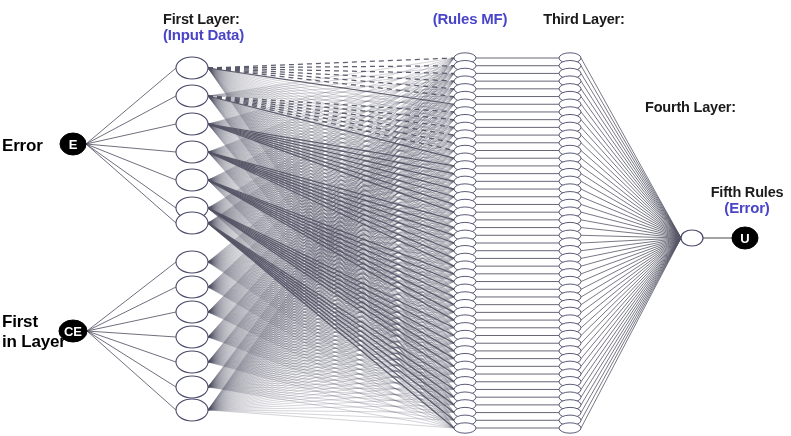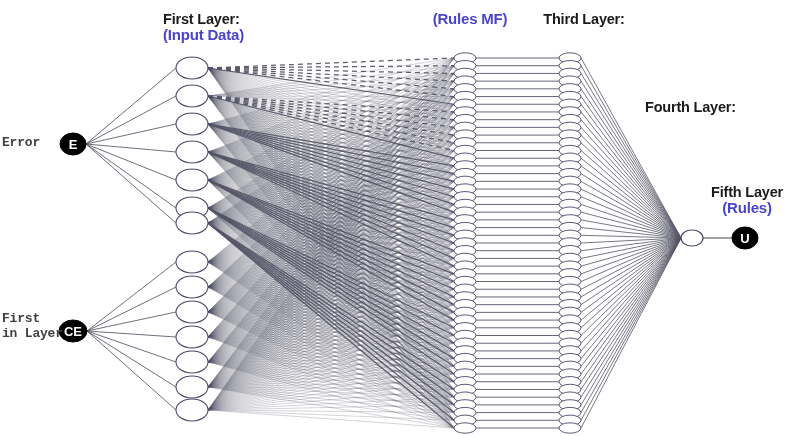--- a/index.html
+++ b/index.html
@@ -4,21 +4,21 @@
 <style>
   html,body{margin:0;padding:0;background:#ffffff;}
   body{
     font-family:"Liberation Sans", sans-serif;
     width:791px;height:436px;overflow:hidden;position:relative;
   }
   #canvas{position:absolute;left:0;top:0;width:791px;height:436px;}
   .lbl{position:absolute;white-space:nowrap;line-height:1.12;margin-top:7px;}
   .lbl .t1{display:block;color:#1a1a1a;font-size:14.5px;font-weight:600;letter-spacing:-0.2px;}
   .lbl .t2{display:block;color:#4a45c8;font-size:15px;font-weight:700;letter-spacing:-0.2px;}
-  .sidelbl{position:absolute;white-space:nowrap;color:#404040;font-size:13px;font-weight:700;line-height:1.15;letter-spacing:-0.2px;font-family:Liberation Mono, monospace;}
+  .sidelbl{position:absolute;white-space:nowrap;color:#000000;font-size:17px;font-weight:700;line-height:1.15;letter-spacing:-0.2px;}
   
   #lbl-l1{left:163px;top:4px;text-align:left;}
   #lbl-l2{left:415px;top:4px;text-align:center;width:110px;}
   #lbl-l3{left:536px;top:4px;text-align:center;width:96px;}
   #lbl-l4{left:645px;top:92px;width:112px;}
   #lbl-l5{left:706px;top:177px;text-align:center;width:82px;}
   #lbl-err{left:2px;top:136px;}
   #lbl-cerr{left:2px;top:312px;}
 </style>
 </head>
@@ -973,22 +973,22 @@
 <div class="lbl" id="lbl-l2">
   <span class="t2">(Rules MF)</span>
 </div>
 <div class="lbl" id="lbl-l3">
   <span class="t1">Third Layer:</span>
 </div>
 <div class="lbl" id="lbl-l4">
   <span class="t1">Fourth Layer:</span>
 </div>
 <div class="lbl" id="lbl-l5">
-  <span class="t1">Fifth Layer</span>
-  <span class="t2">(Rules)</span>
+  <span class="t1">Fifth Rules</span>
+  <span class="t2">(Error)</span>
 </div>
 
 <div class="sidelbl" id="lbl-err">
   <span>Error</span>
 </div>
 <div class="sidelbl" id="lbl-cerr">
   <span>First</span><br>
   <span>in Layer</span>
 </div>
 

